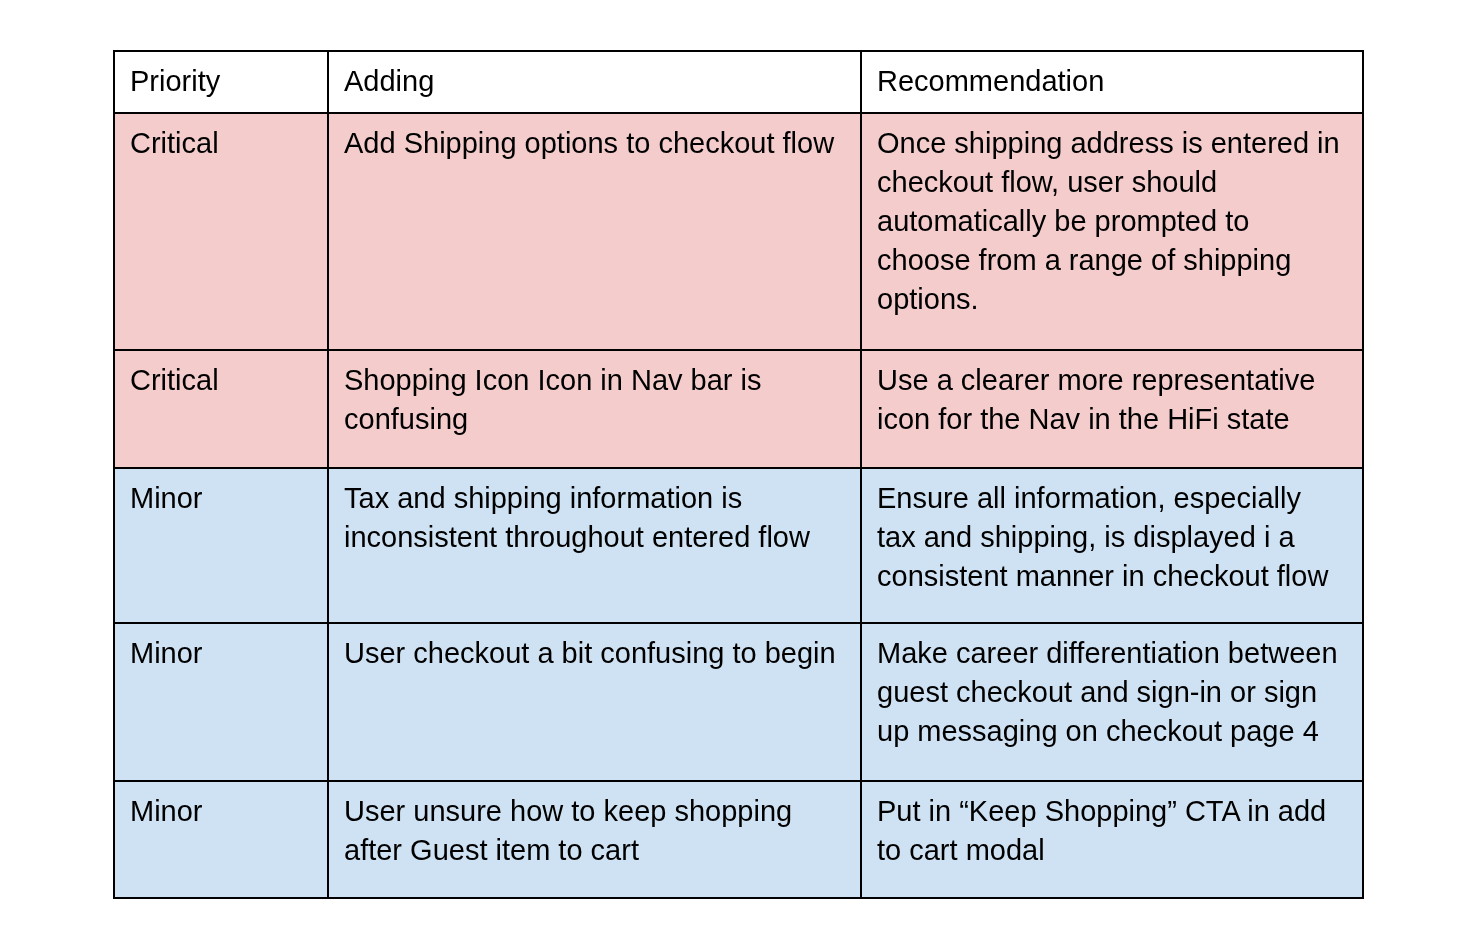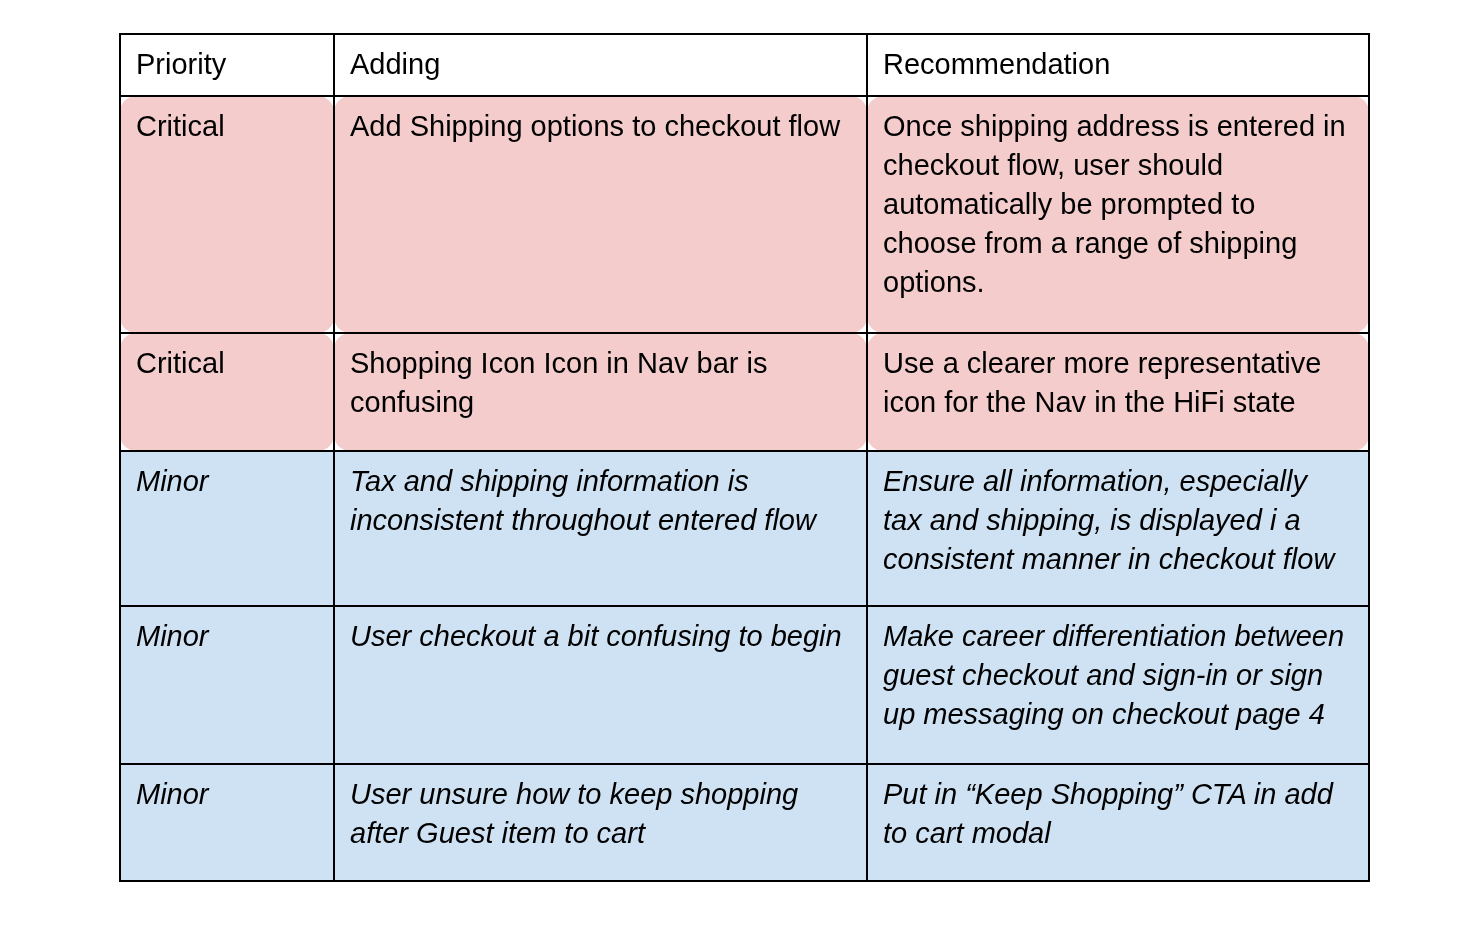--- a/index.html
+++ b/index.html
@@ -7,42 +7,42 @@
     --minor-bg:#cfe2f3;
     --border:#000000;
     --text:#000000;
     --header-bg:#ffffff;
   }
   *{box-sizing:border-box;margin:0;padding:0;}
   html,body{width:1474px;height:926px;background:#ffffff;overflow:hidden;}
   body{font-family:"Liberation Sans","DejaVu Sans",sans-serif;color:var(--text);}
   .doc-canvas{position:absolute;left:0;top:0;width:1474px;height:926px;background:#ffffff;}
   table.issues{
-    position:absolute;left:113px;top:33px;
-    border-collapse:collapse;table-layout:fixed;width:1249px;margin-left:6px;
+    position:absolute;left:113px;top:50px;
+    border-collapse:collapse;table-layout:fixed;width:1249px;
   }
   col.c1{width:214px;}
   col.c2{width:533px;}
   col.c3{width:502px;}
   th,td{
     border:2px solid var(--border);
     vertical-align:top;text-align:left;
     font-size:29px;line-height:39px;font-weight:normal;
     padding:10px 15px;color:var(--text);
     word-wrap:break-word;
   }
   tr.header-row{height:62px;}
   tr.header-row th{background:var(--header-bg);}
   tr.r1{height:237px;}
   tr.r2{height:118px;}
   tr.r3{height:155px;}
   tr.r4{height:158px;}
   tr.r5{height:117px;}
-  tr[data-severity="critical"] td{background:var(--critical-bg);border-radius:16px;}
-  tr[data-severity="minor"] td{background:var(--minor-bg);font-style:italic;}
+  tr[data-severity="critical"] td{background:var(--critical-bg);}
+  tr[data-severity="minor"] td{background:var(--minor-bg);}
 </style>
 </head>
 <body>
 
 <div class="doc-canvas">
   <table class="issues">
     <colgroup>
       <col class="c1">
         <col class="c2">
         <col class="c3">

